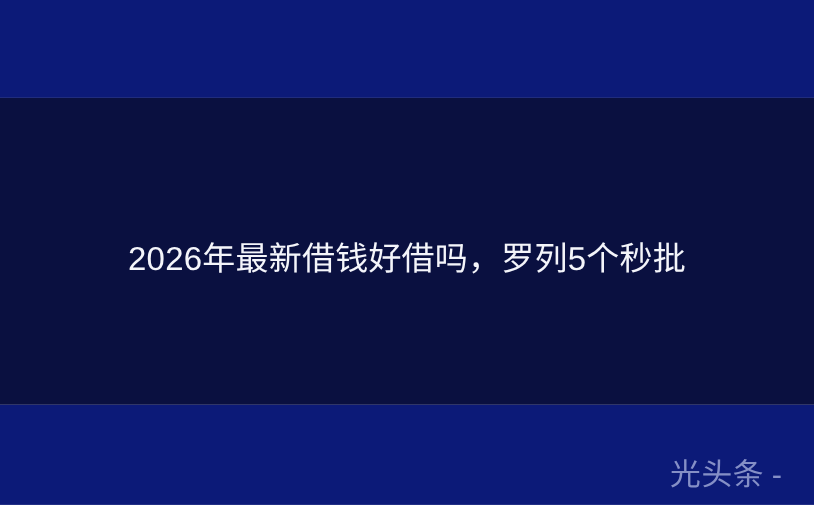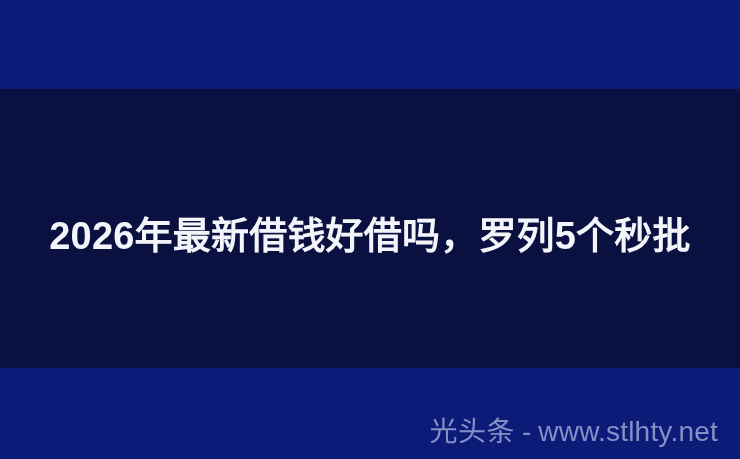--- a/index.html
+++ b/index.html
@@ -52,23 +52,23 @@
     align-items: center;
     justify-content: center;
     box-sizing: border-box;
     padding: 0 26px;
   }
   .headline-line {
     display: block;
     width: 100%;
     text-align: center;
     color: #f4f5fa;
-    font-size: 38px;
+    font-size: 30px;
     line-height: 50px;
-    font-weight: 700;
+    font-weight: 400;
     letter-spacing: 0.2px;
     white-space: nowrap;
     margin-top: 14px;
   }
 
   
   .watermark {
     position: absolute;
     right: 22px;
     bottom: 10px;
@@ -103,16 +103,15 @@
 
   <div class="band band-bottom"></div>
 
   <div class="headline">
     <span class="headline-line">2026年最新借钱好借吗，罗列5个秒批</span>
   </div>
 
   <div class="watermark">
     <span class="wm-brand">光头条</span>
     <span class="wm-sep">-</span>
-    <span class="wm-url">www.stlhty.net</span>
   </div>
 
 </div>
 
 </body></html>

